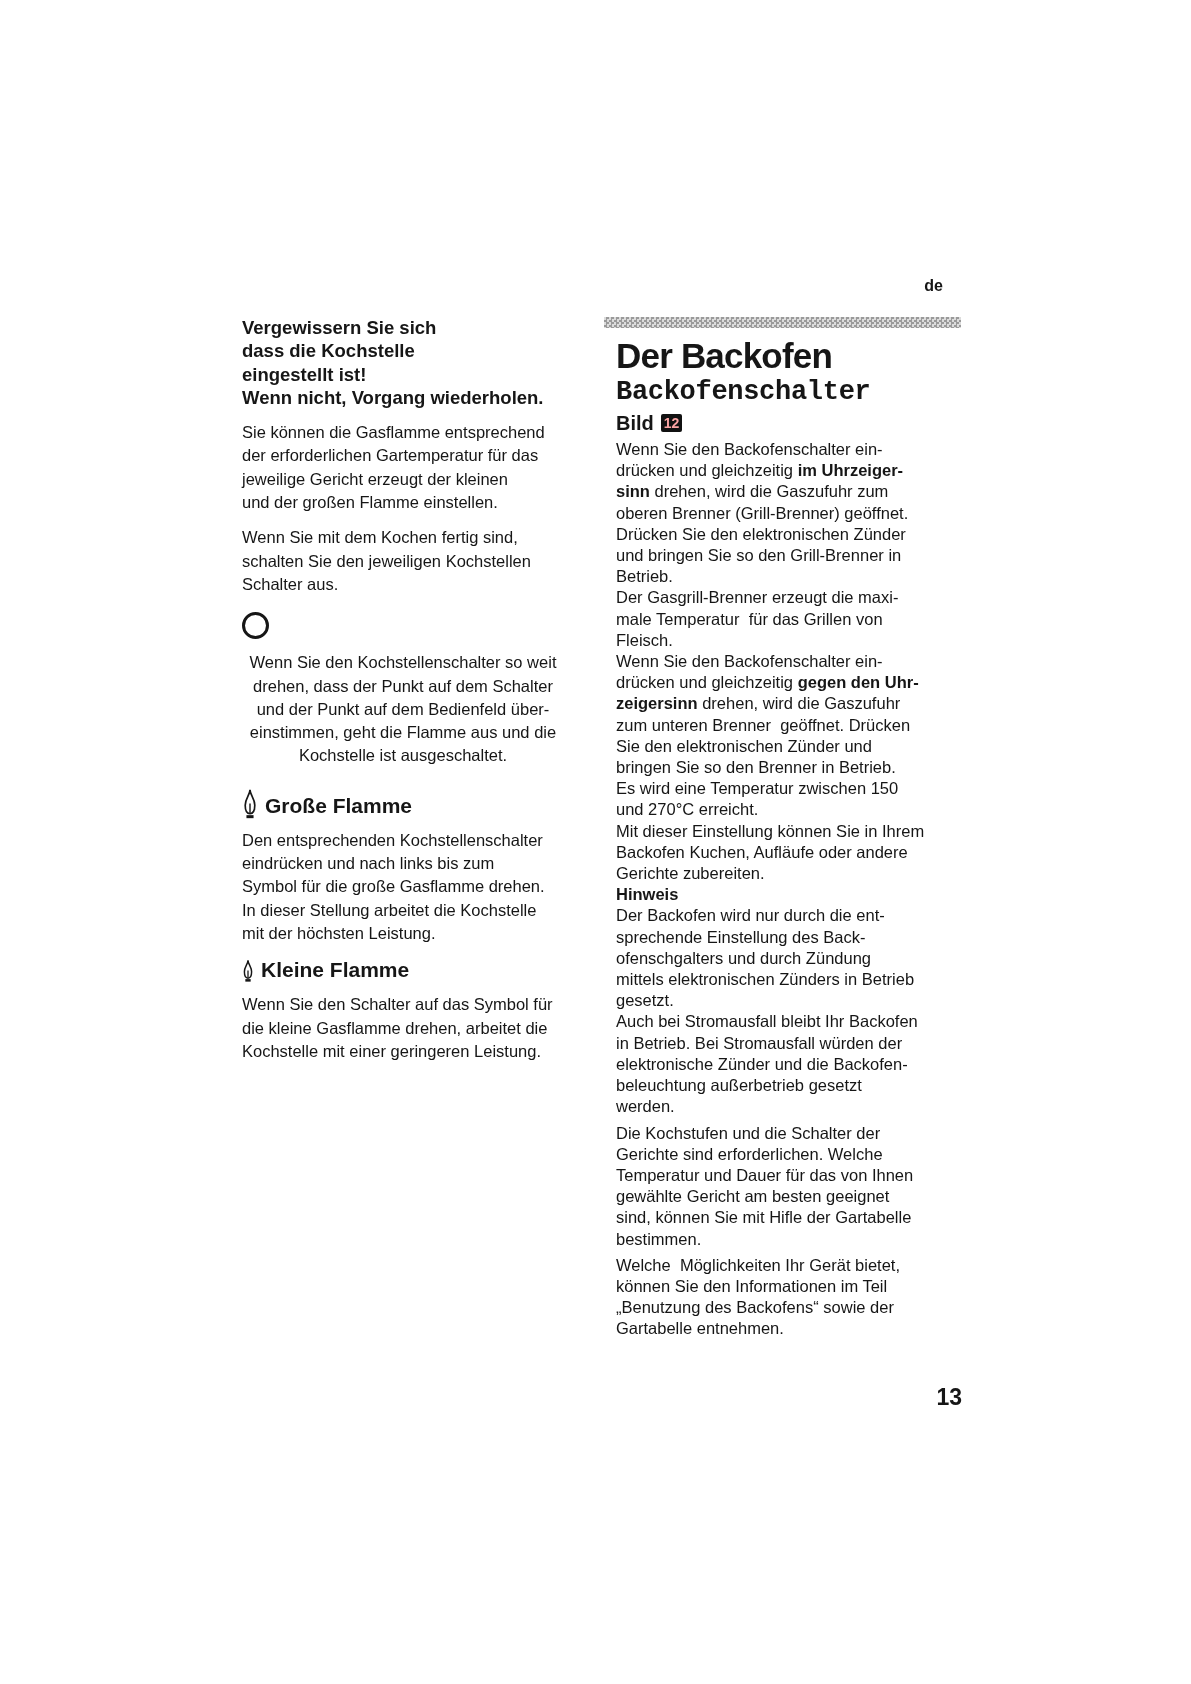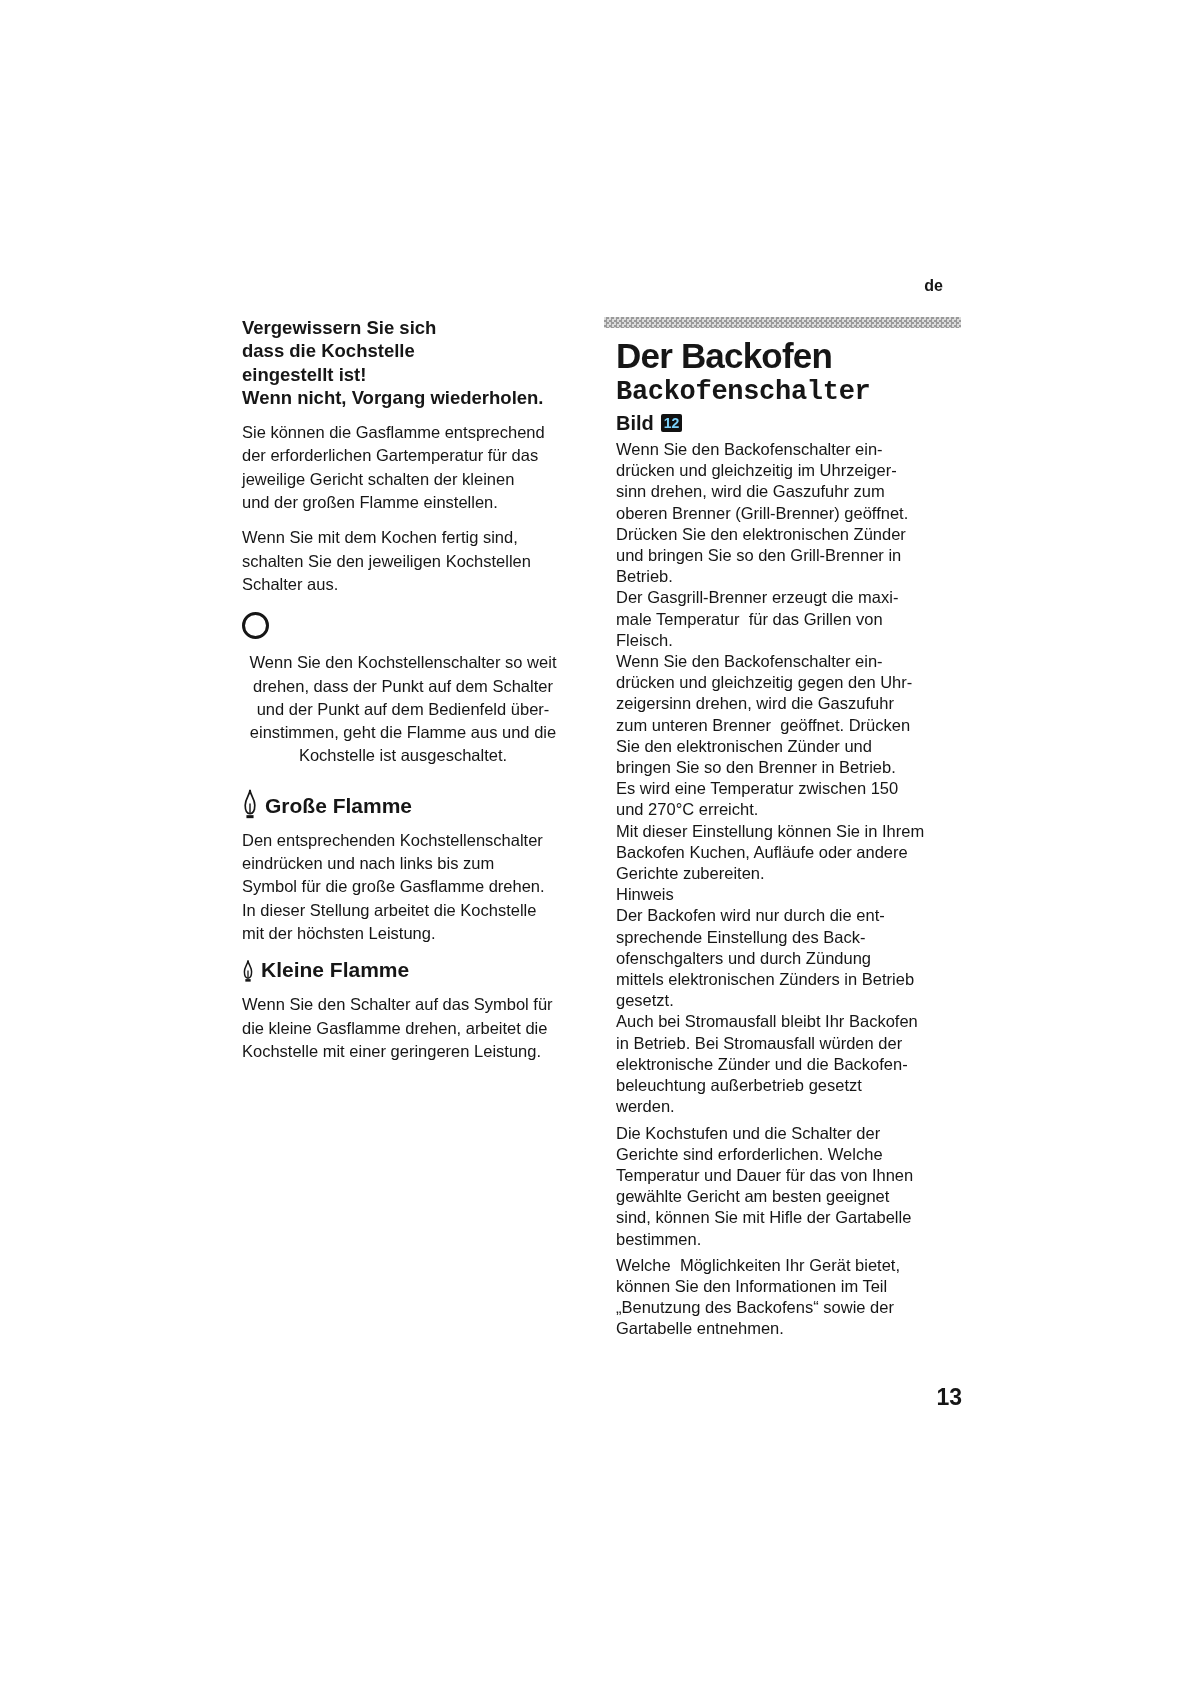--- a/index.html
+++ b/index.html
@@ -13,21 +13,21 @@
   }
   
   .left-col{
     position:absolute;left:242px;top:316px;width:322px;
     font-size:16.5px;line-height:23.3px;
   }
   .warn-heading{font-weight:bold;font-size:18.5px;}
   .para{margin-top:12px;}
   .tline{white-space:pre;}
   .tgap{height:5px;}
-  .b{font-weight:normal;}
+  .b{font-weight:bold;}
   .off-circle{
     width:21px;height:21px;border:3px solid #161616;border-radius:50%;
     margin-top:16px;
   }
   .p3{text-align:center;}
   .flame-head{
     display:flex;align-items:flex-end;gap:7px;
     margin-top:20px;font-weight:bold;font-size:21px;line-height:26px;
   }
   .flame-head.small{margin-top:12px;}
@@ -43,21 +43,21 @@
     background:conic-gradient(#9a9a9a 90deg,#dcdcdc 90deg 180deg,#9a9a9a 180deg 270deg,#dcdcdc 270deg);
     background-size:5px 5px;
   }
   .rc-text{padding-left:12px;}
   .title{
     margin-top:11px;font-weight:bold;font-size:35px;line-height:34px;letter-spacing:-0.8px;
   }
   .subtitle{margin-top:5px;font-weight:bold;font-size:27px;line-height:28px;letter-spacing:-0.3px;font-family:Liberation Mono, monospace;}
   .bild-row{margin-top:6px;display:flex;align-items:center;gap:7px;font-weight:bold;font-size:20px;line-height:22px;}
   .fig-box{
-    display:inline-block;background:#111111;color:#7dd3fc;
+    display:inline-block;background:#111111;color:#fca5a5;
     font-size:14px;font-weight:bold;line-height:18px;
     padding:0 3px;border-radius:2px;
   }
   .rc-body{margin-top:5px;font-size:16.5px;line-height:21.2px;}
   
   .page-num{
     position:absolute;left:604px;top:1384px;width:358px;
     text-align:right;font-weight:bold;font-size:23px;
   }
   
@@ -72,21 +72,21 @@
     <div class="warn-heading">
         <div class="tline">Vergewissern Sie sich</div>
         <div class="tline">dass die Kochstelle</div>
         <div class="tline">eingestellt ist!</div>
         <div class="tline">Wenn nicht, Vorgang wiederholen.</div>
       </div>
 
     <div class="para">
         <div class="tline">Sie können die Gasflamme entsprechend</div>
         <div class="tline">der erforderlichen Gartemperatur für das</div>
-        <div class="tline">jeweilige Gericht schalten der kleinen</div>
+        <div class="tline">jeweilige Gericht erzeugt der kleinen</div>
         <div class="tline">und der großen Flamme einstellen.</div>
       </div>
 
     <div class="para">
         <div class="tline">Wenn Sie mit dem Kochen fertig sind,</div>
         <div class="tline">schalten Sie den jeweiligen Kochstellen</div>
         <div class="tline">Schalter aus.</div>
       </div>
 
     <div class="off-circle"></div>

